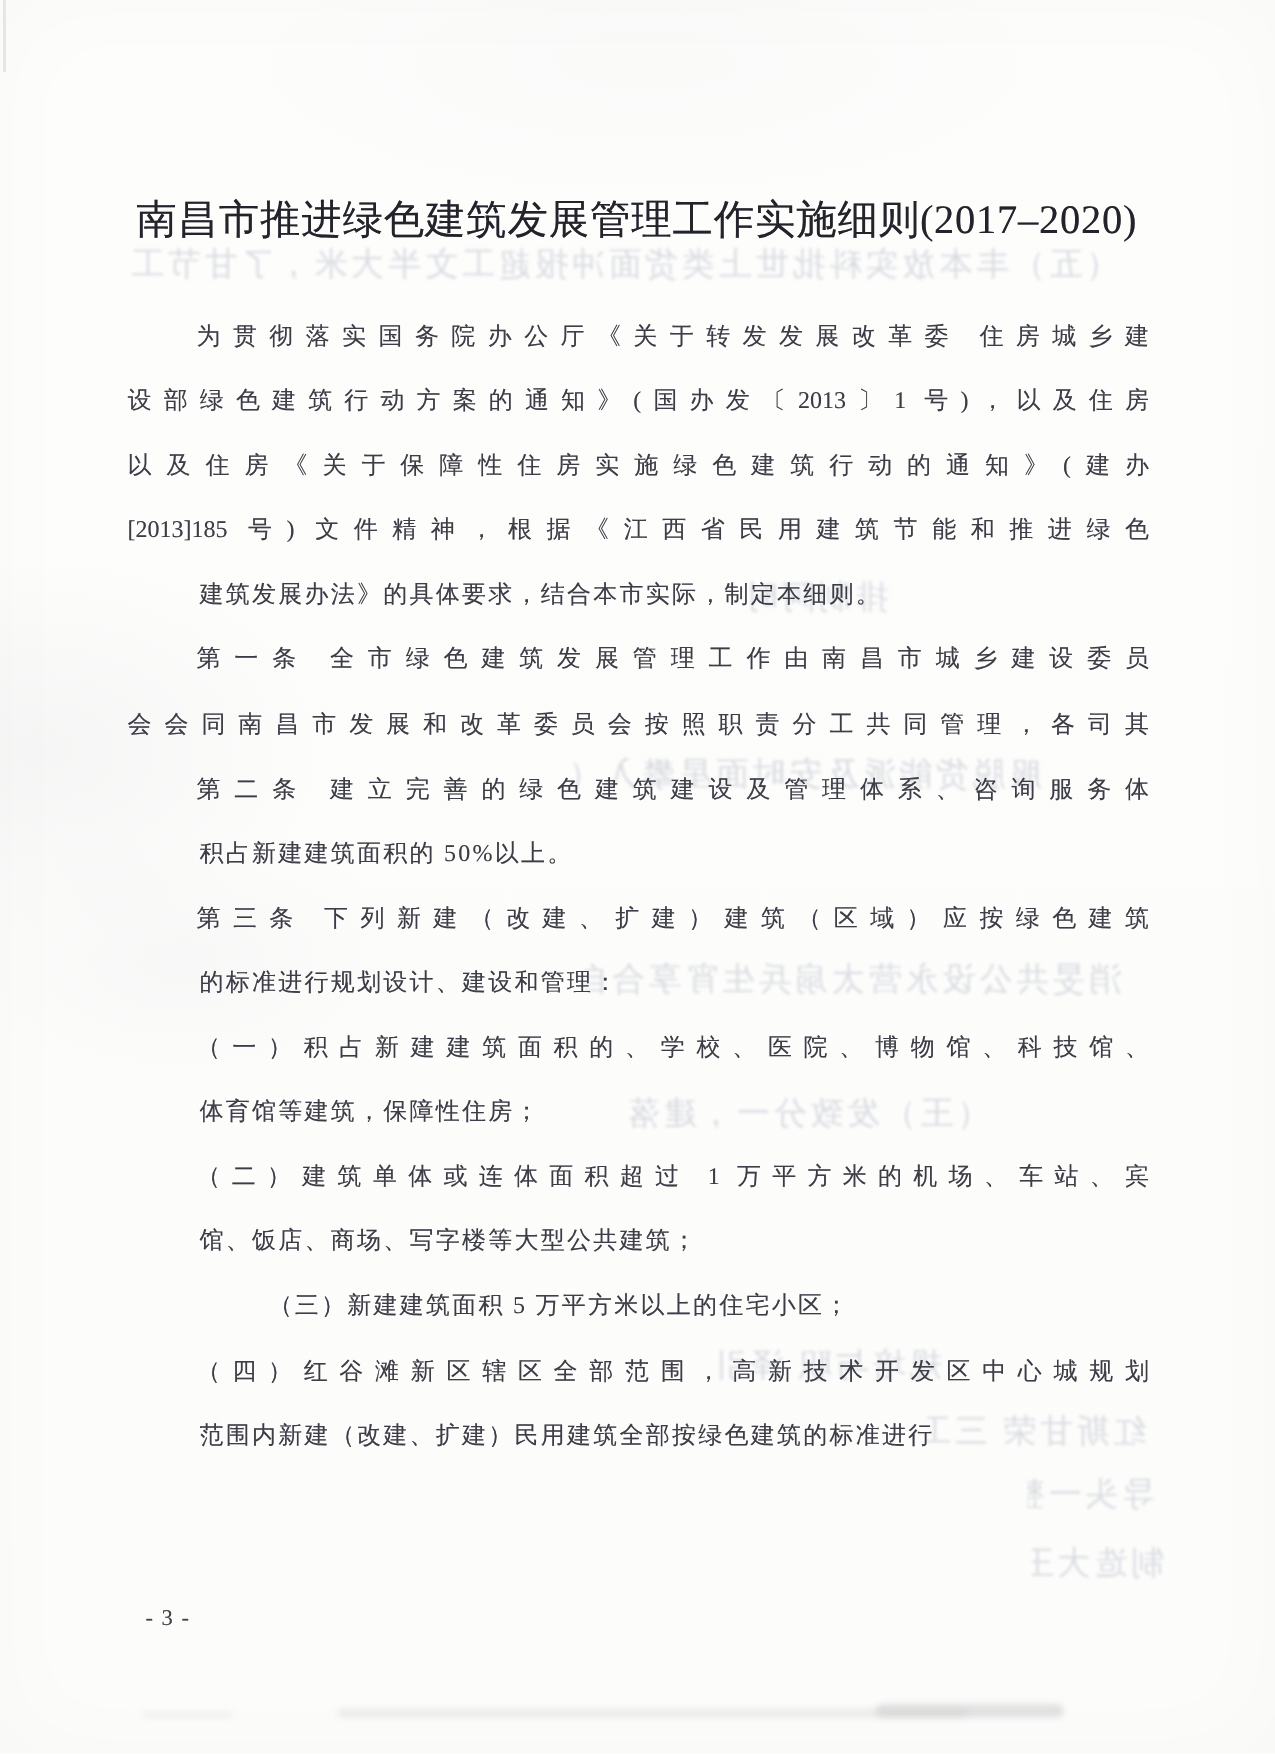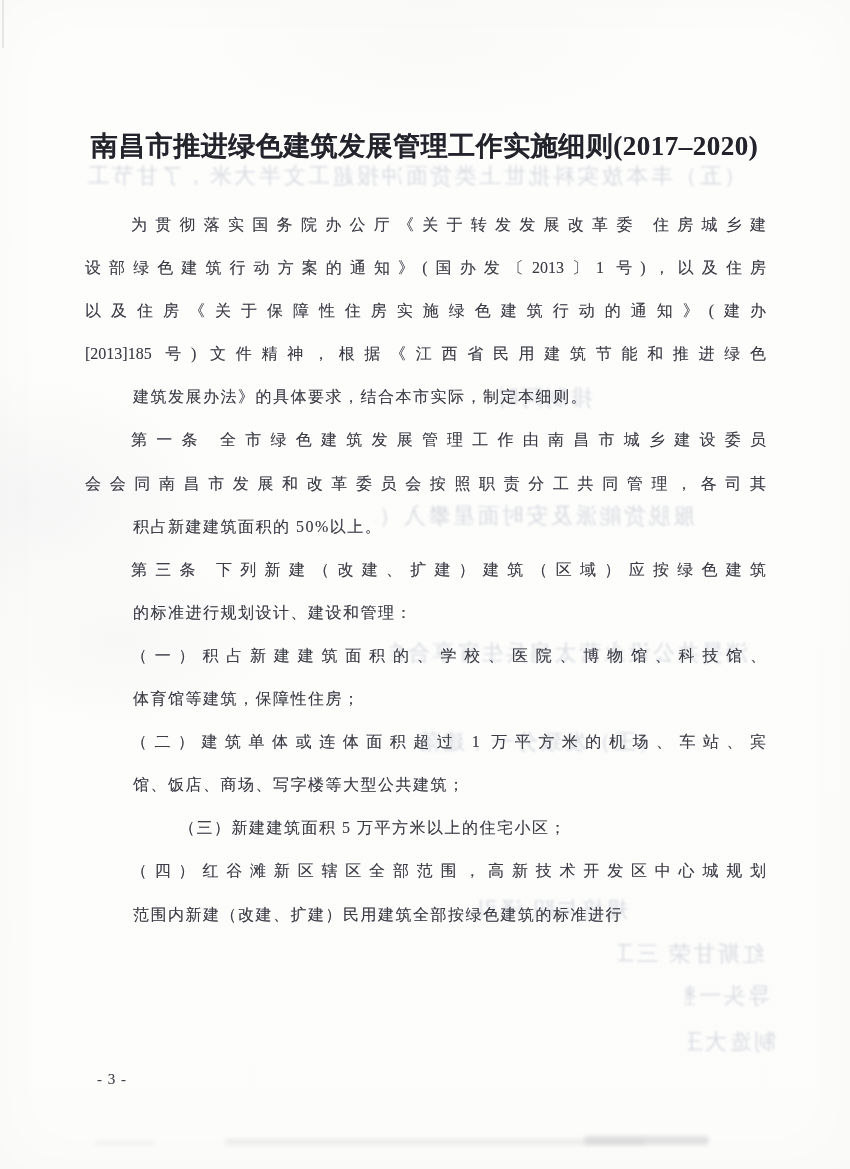--- a/index.html
+++ b/index.html
@@ -13,21 +13,21 @@
     background:
       radial-gradient(260px 180px at 30px 500px, rgba(185,185,192,.10), transparent 70%),
       radial-gradient(220px 120px at 120px 640px, rgba(185,185,192,.07), transparent 70%),
       radial-gradient(420px 140px at 430px 40px, rgba(200,200,206,.06), transparent 70%),
       linear-gradient(#fdfdfc,#fcfcfb);
     box-shadow: inset 0 0 70px rgba(40,40,50,0.02);
   }
   .edge-line{position:absolute;left:2px;top:0;width:2px;height:48px;background:#e6e6e8;}
   .doc-title{
     position:absolute;left:45px;right:46px;top:110px;
-    text-align:center;font-size:27px;font-weight:700;color:#23232c;
+    text-align:center;font-size:27px;font-weight:400;color:#23232c;
     letter-spacing:.5px;white-space:nowrap;
     text-shadow:0 0 .4px rgba(35,35,45,.55);
   }
   .textblock{
     position:absolute;left:85px;top:203px;width:681px;
     font-size:16px;color:#3d3d47;
     text-shadow:0 0 .4px rgba(60,60,75,.4);
   }
   .line{height:43.1px;line-height:43.1px;overflow:hidden;}
   .j{text-align:justify;text-align-last:justify;letter-spacing:0;}
@@ -69,20 +69,21 @@
   <div class="ghost" style="left:688px;top:1027px;width:88px;height:30px;">制造大王</div>
 
   <div class="textblock">
     <div class="line j ind">为贯彻落实国务院办公厅《关于转发发展改革委 住房城乡建</div>
     <div class="line j">设部绿色建筑行动方案的通知》(国办发〔2013〕1 号)，以及住房</div>
     <div class="line j">以及住房《关于保障性住房实施绿色建筑行动的通知》(建办</div>
     <div class="line j">[2013]185 号) 文件精神，根据《江西省民用建筑节能和推进绿色</div>
     <div class="line l">建筑发展办法》的具体要求，结合本市实际，制定本细则。</div>
     <div class="line j ind">第一条 全市绿色建筑发展管理工作由南昌市城乡建设委员</div>
     <div class="line j">会会同南昌市发展和改革委员会按照职责分工共同管理，各司其</div>
+    <div class="line j ind">第二条 建立完善的绿色建筑建设及管理体系、咨询服务体</div>
     <div class="line l">积占新建建筑面积的 50%以上。</div>
     <div class="line j ind">第三条 下列新建（改建、扩建）建筑（区域）应按绿色建筑</div>
     <div class="line l">的标准进行规划设计、建设和管理：</div>
     <div class="line j ind">（一）积占新建建筑面积的、学校、医院、博物馆、科技馆、</div>
     <div class="line l">体育馆等建筑，保障性住房；</div>
     <div class="line j ind">（二）建筑单体或连体面积超过 1 万平方米的机场、车站、宾</div>
     <div class="line l">馆、饭店、商场、写字楼等大型公共建筑；</div>
     <div class="line l ind">（三）新建建筑面积 5 万平方米以上的住宅小区；</div>
     <div class="line j ind">（四）红谷滩新区辖区全部范围，高新技术开发区中心城规划</div>
     <div class="line l">范围内新建（改建、扩建）民用建筑全部按绿色建筑的标准进行</div>

